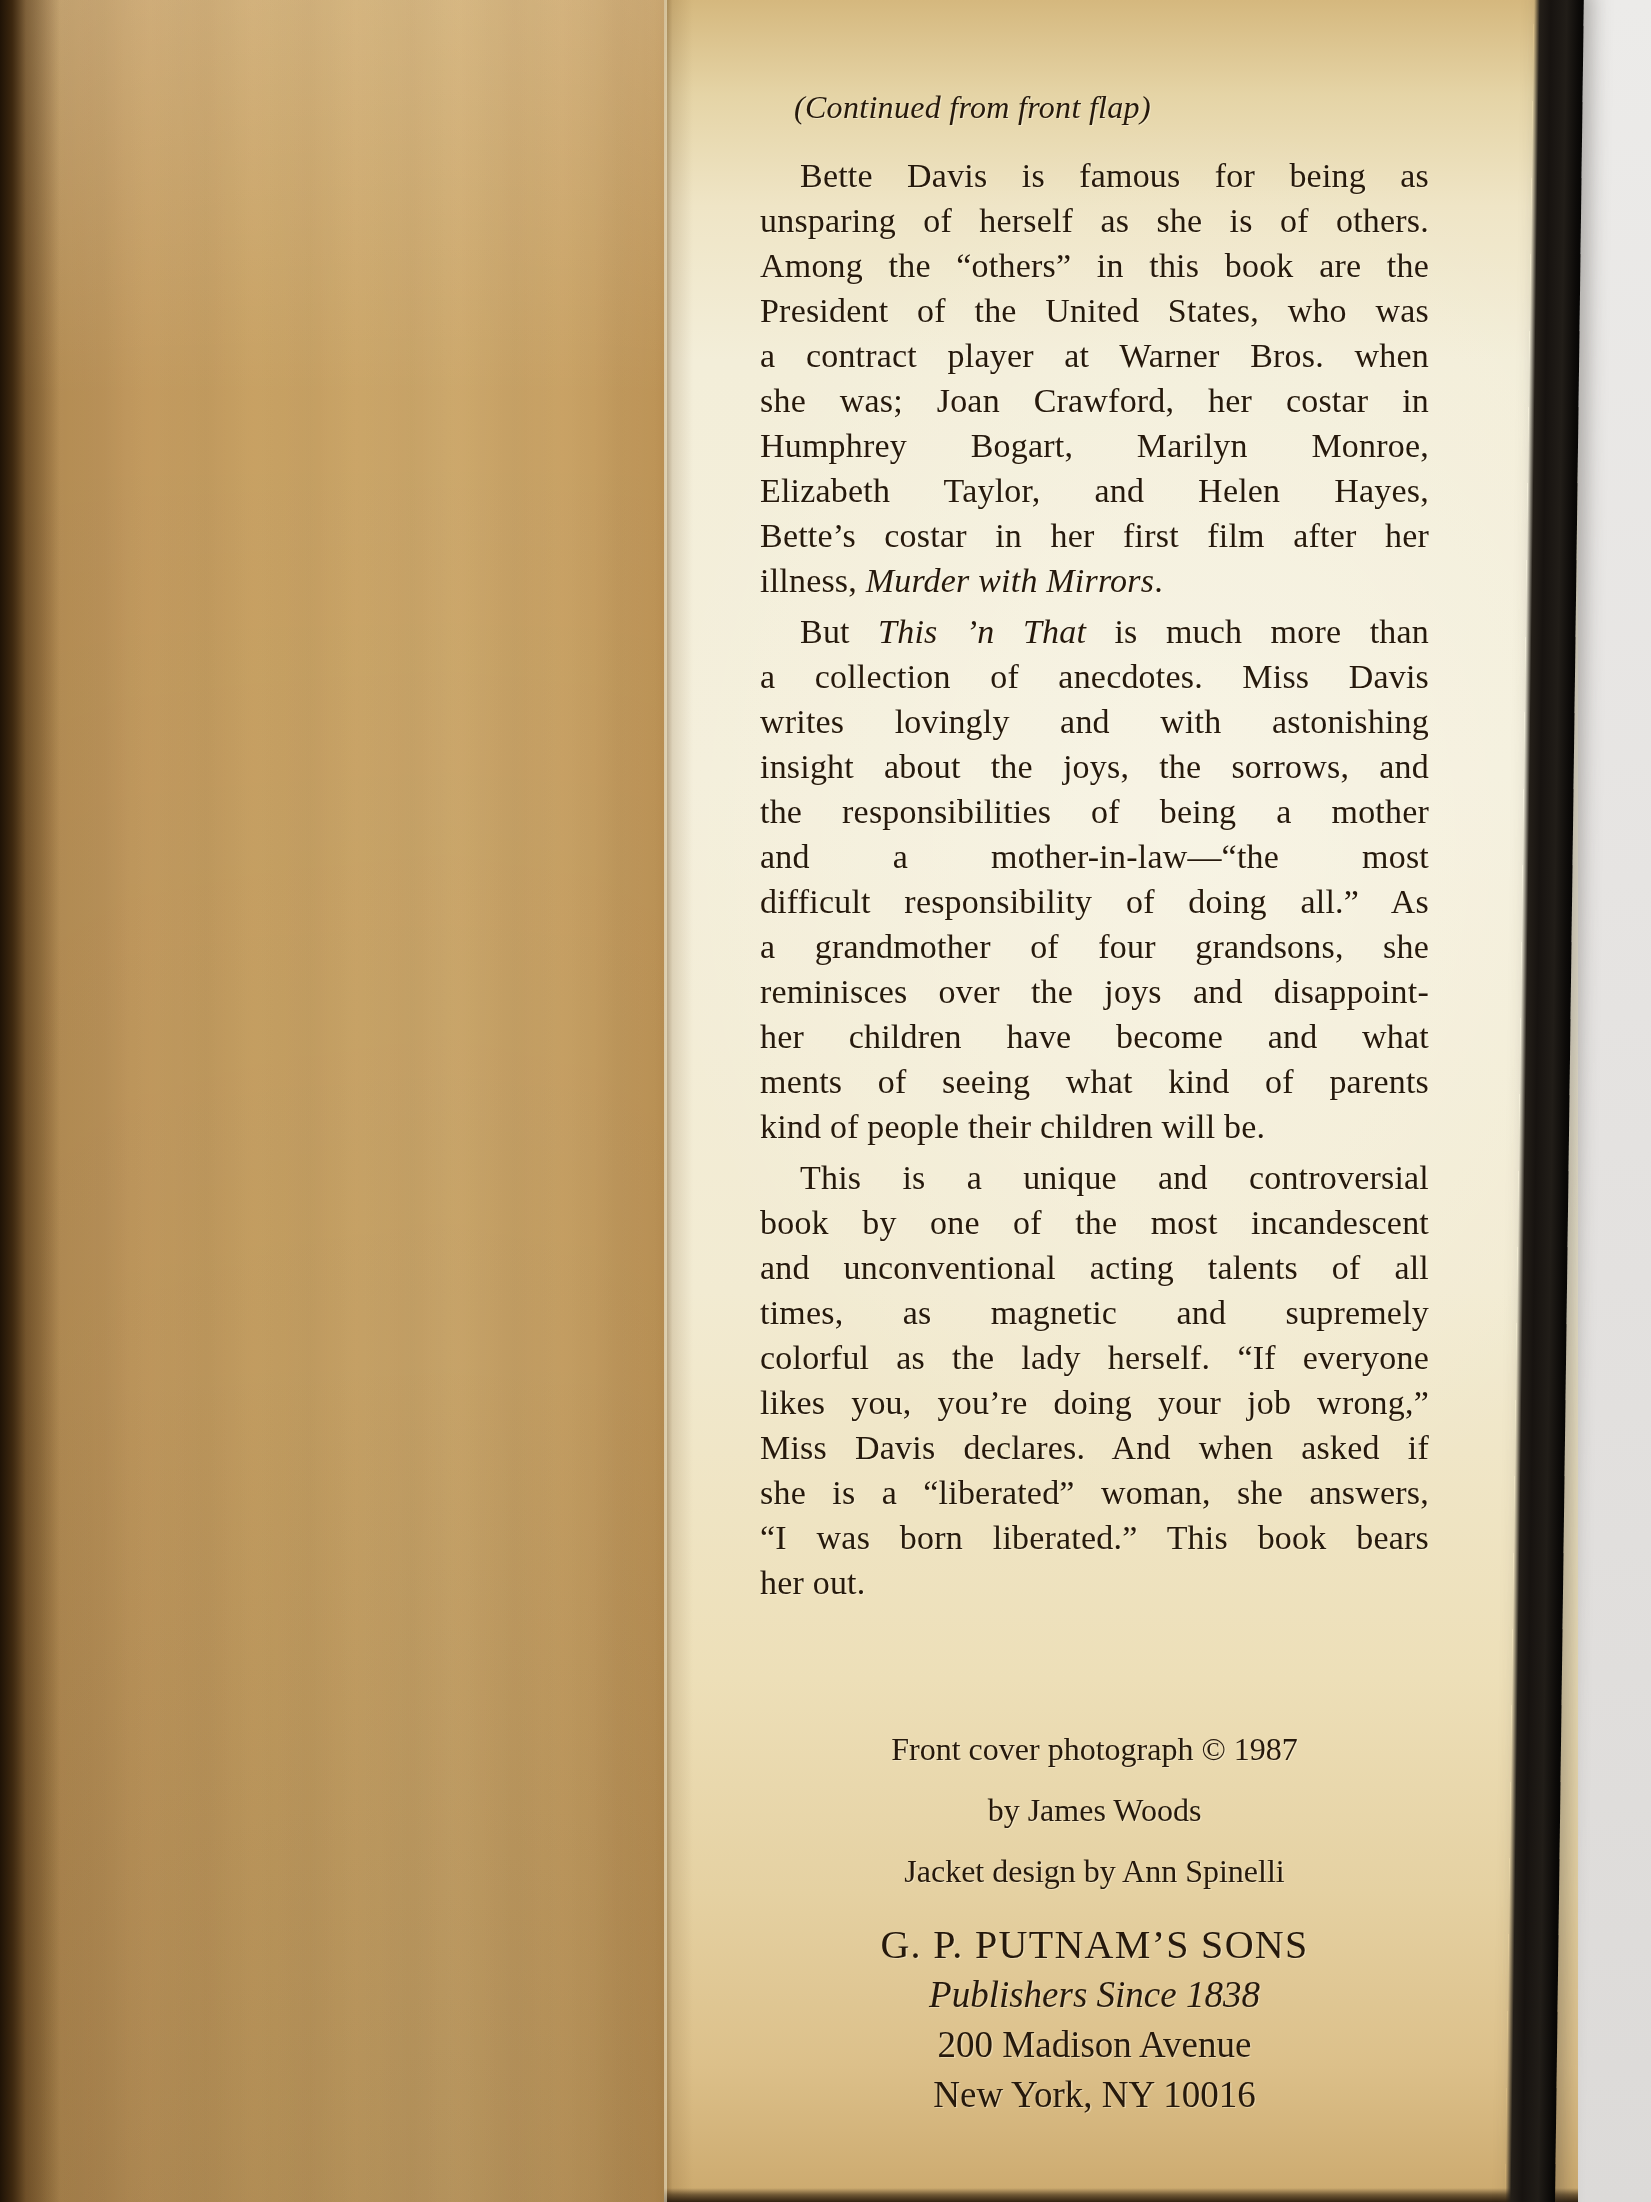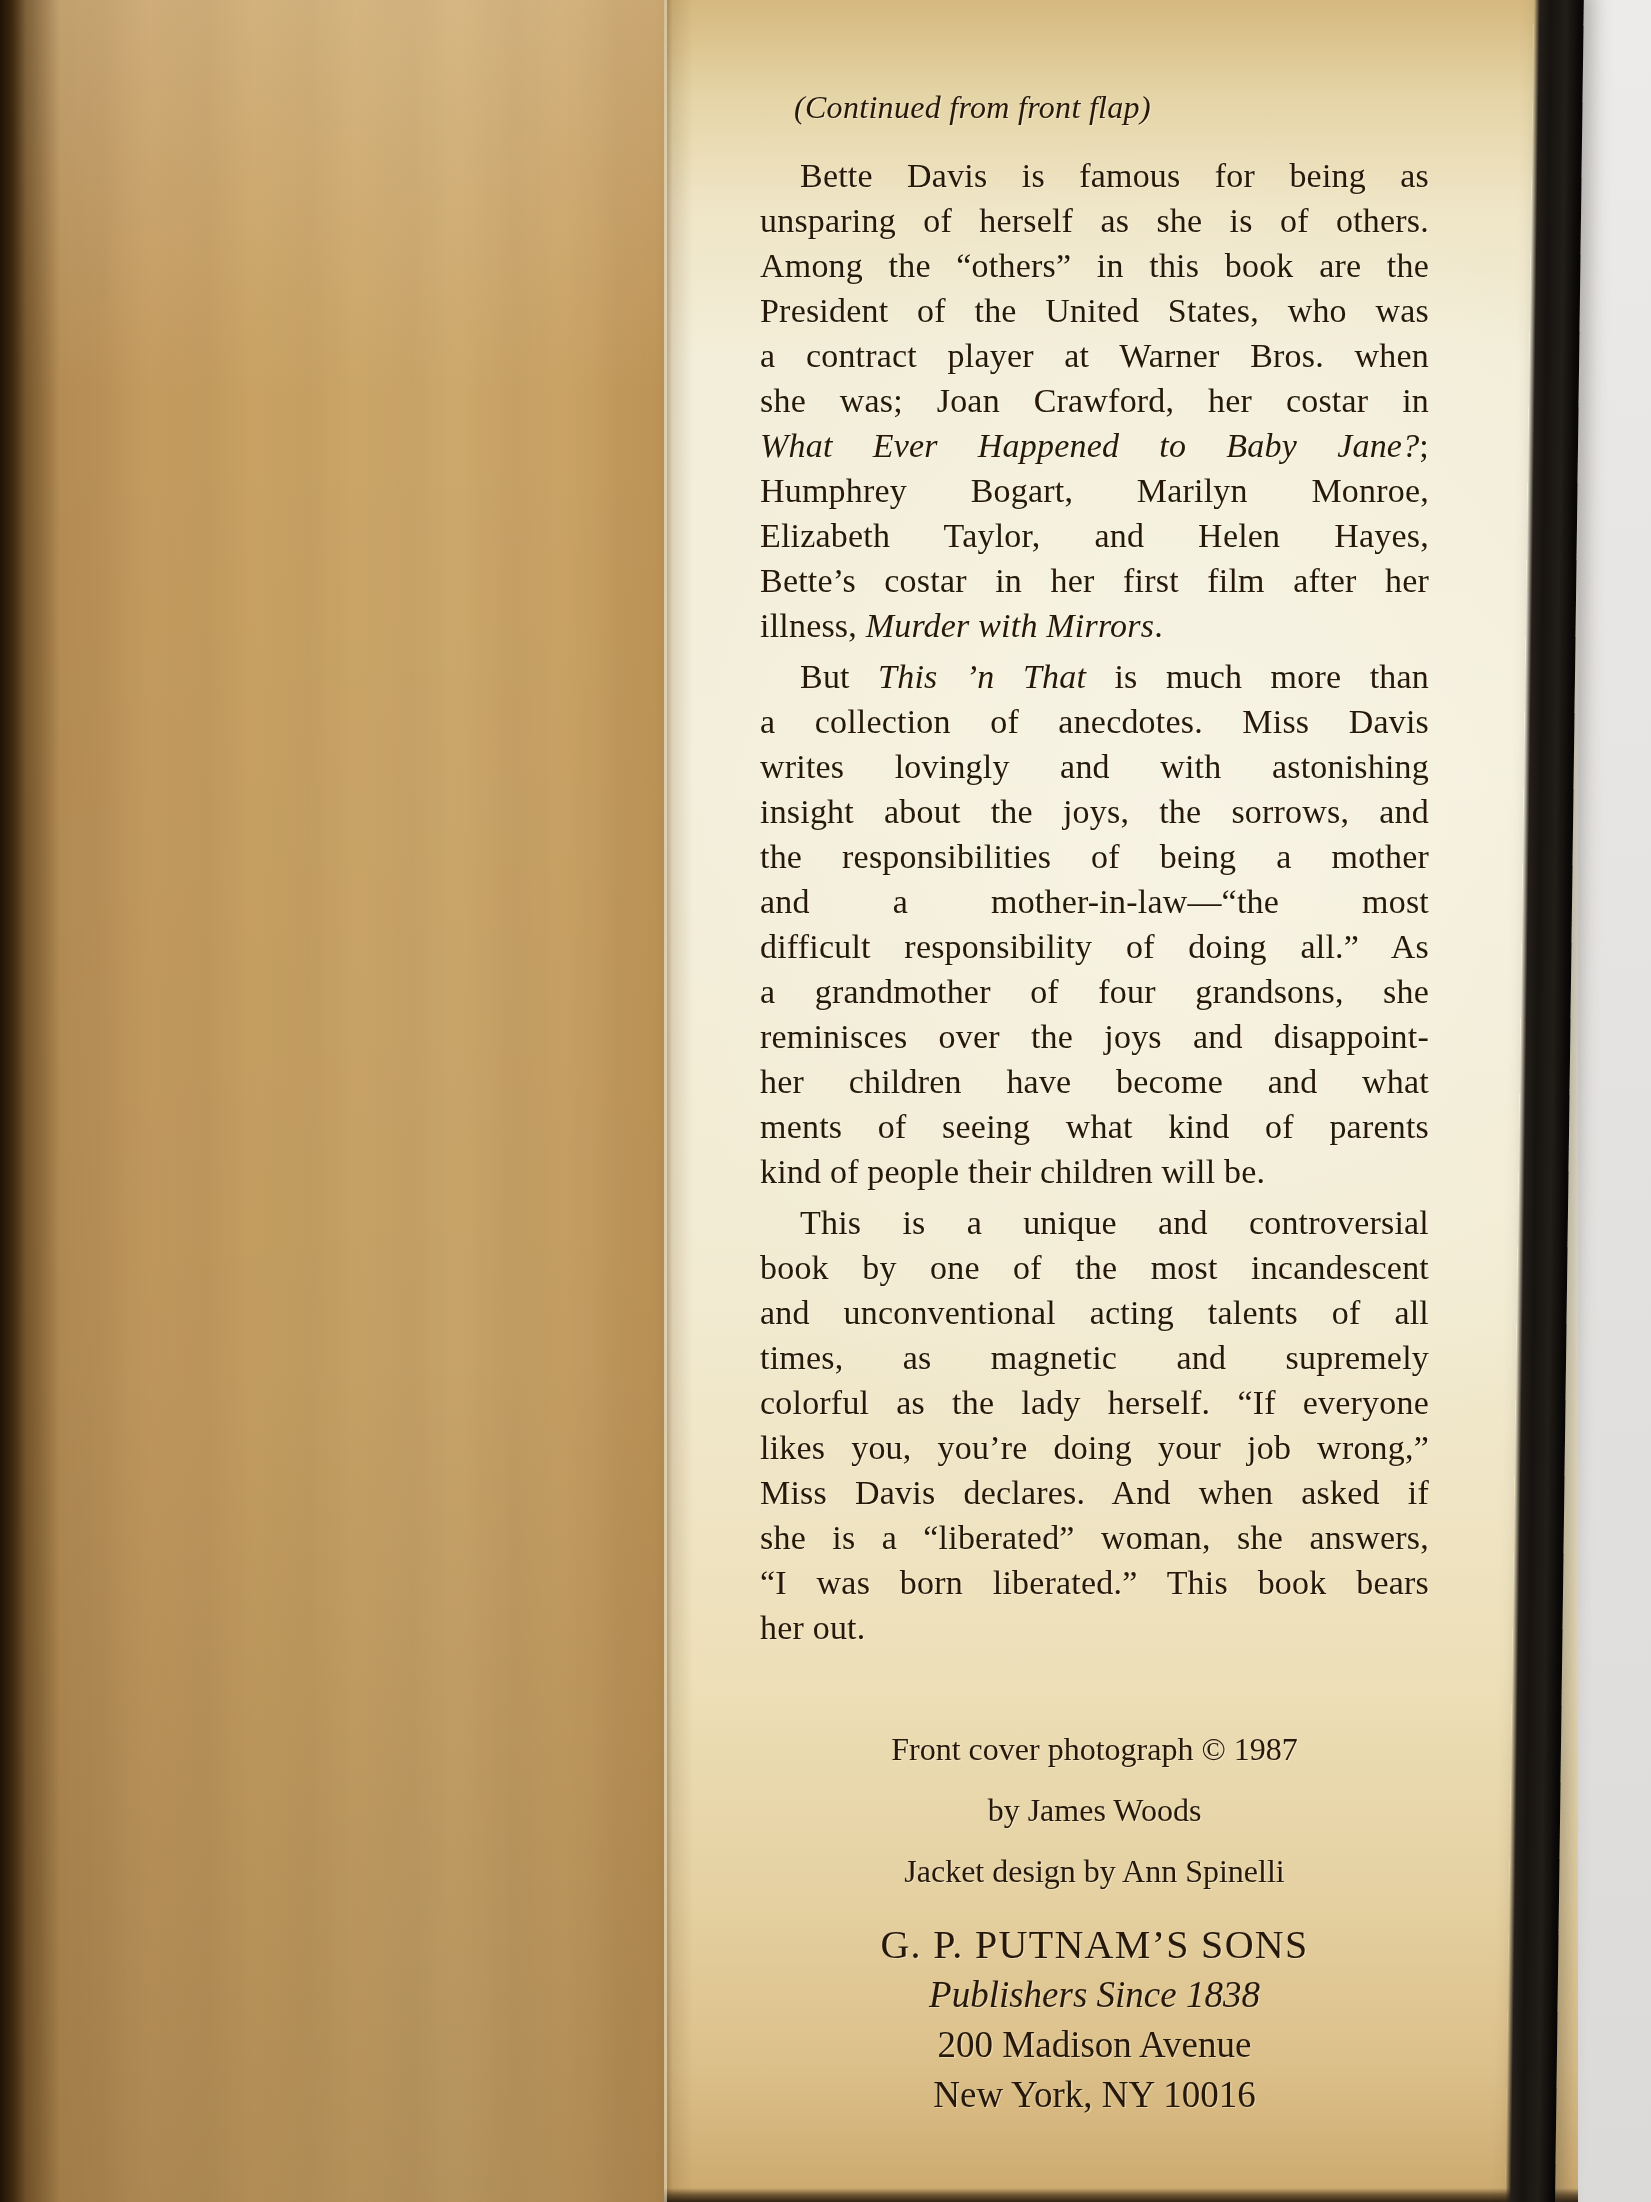--- a/index.html
+++ b/index.html
@@ -109,21 +109,20 @@
     <div class="flap-text">
       <div class="note">(Continued from front flap)</div>
       <div class="body-copy" id="flapBody">
           <div class="para">
             <div class="tline jl first"><span>Bette Davis is famous for being as</span></div>
             <div class="tline jl"><span>unsparing of herself as she is of others.</span></div>
             <div class="tline jl"><span>Among the “others” in this book are the</span></div>
             <div class="tline jl"><span>President of the United States, who was</span></div>
             <div class="tline jl"><span>a contract player at Warner Bros. when</span></div>
             <div class="tline jl"><span>she was; Joan Crawford, her costar in</span></div>
-            <div class="tline jl"><i>What Ever Happened to Baby Jane?</i><span>;</span></div>
             <div class="tline jl"><span>Humphrey Bogart, Marilyn Monroe,</span></div>
             <div class="tline jl"><span>Elizabeth Taylor, and Helen Hayes,</span></div>
             <div class="tline jl"><span>Bette’s costar in her first film after her</span></div>
             <div class="tline"><span>illness, </span><i>Murder with Mirrors</i><span>.</span></div>
           </div>
           <div class="para">
             <div class="tline jl first"><span>But </span><i>This ’n That</i><span> is much more than</span></div>
             <div class="tline jl"><span>a collection of anecdotes. Miss Davis</span></div>
             <div class="tline jl"><span>writes lovingly and with astonishing</span></div>
             <div class="tline jl"><span>insight about the joys, the sorrows, and</span></div>

